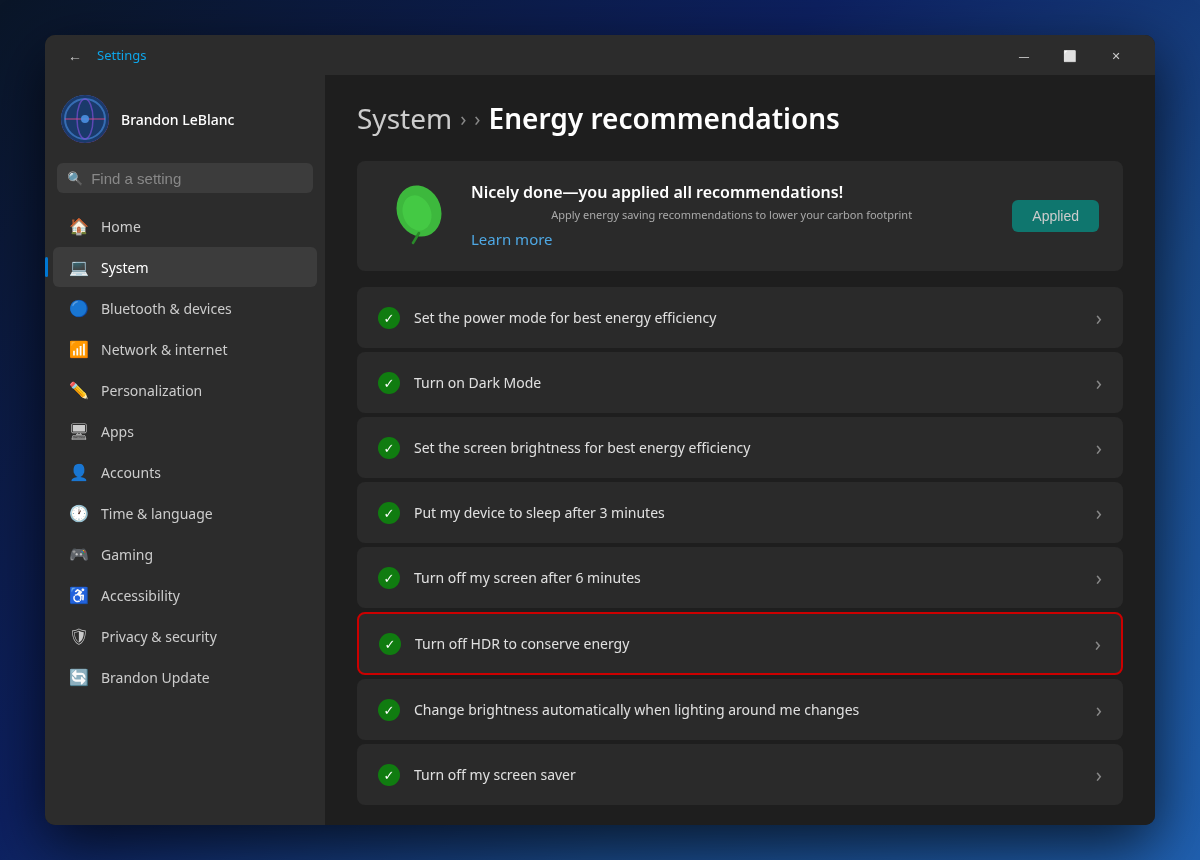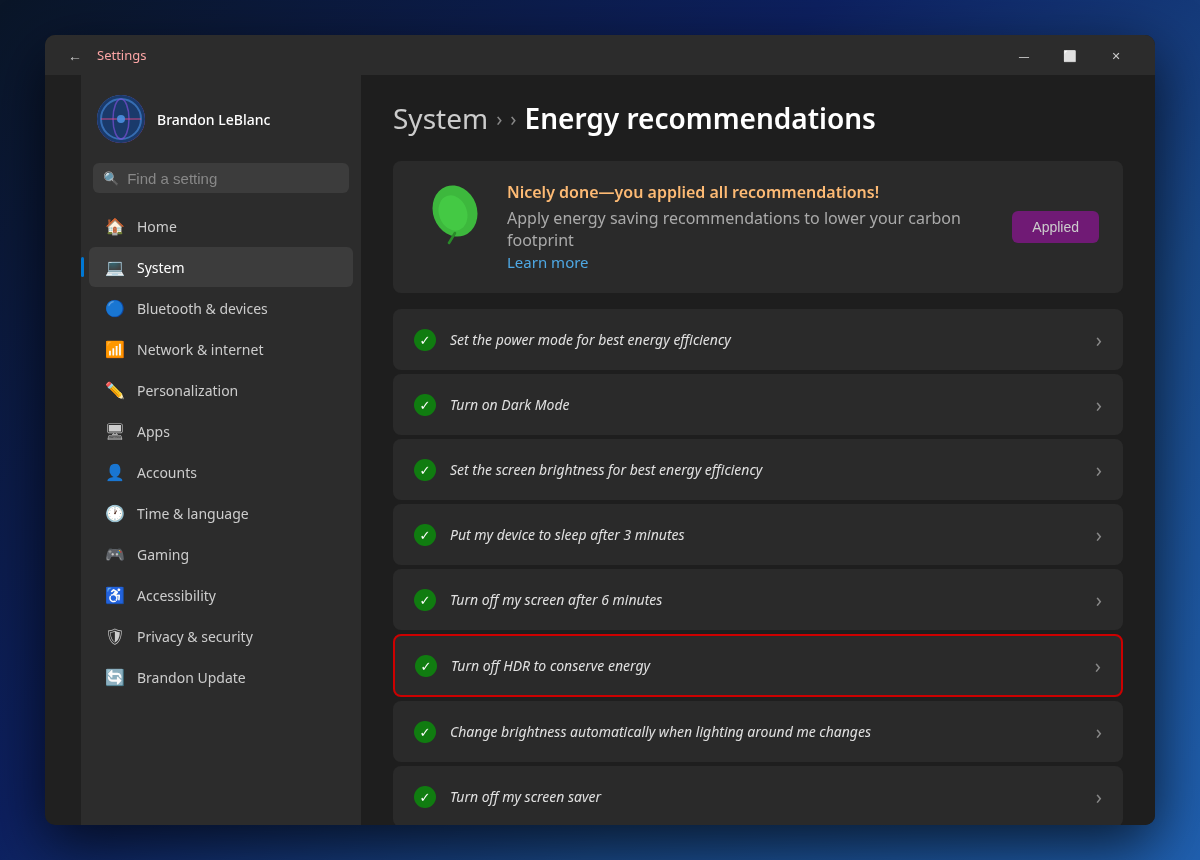--- a/index.html
+++ b/index.html
@@ -38,21 +38,21 @@
       display: flex;
       align-items: center;
       justify-content: center;
       border-radius: 4px;
       cursor: pointer;
       color: #ccc;
       font-size: 14px;
     }
     .titlebar-title {
       flex: 1;
-      color: #fca5a5;
+      color: #0ea5e9;
       font-size: 13px;
       margin-left: 8px;
     }
     .titlebar-controls {
       display: flex;
       gap: 0;
     }
     .titlebar-btn {
       width: 46px;
       height: 32px;
@@ -61,21 +61,20 @@
       justify-content: center;
       cursor: pointer;
       color: #ccc;
       font-size: 11px;
       border-radius: 4px;
     }
     .content {
       display: flex;
       flex: 1;
       overflow: hidden;
-      padding-left: 36px;
     }
     .sidebar {
       width: 280px;
       background: #2c2c2c;
       flex-shrink: 0;
       display: flex;
       flex-direction: column;
       overflow-y: auto;
       padding: 12px 0;
     }
@@ -195,37 +194,39 @@
     .leaf-icon {
       width: 70px;
       height: 70px;
       flex-shrink: 0;
       display: flex;
       align-items: center;
       justify-content: center;
     }
     .hero-text { flex: 1; }
     .hero-title {
-      color: #fdba74;
+      color: #ffffff;
       font-size: 16px;
       font-weight: 600;
       margin-bottom: 4px;
     }
     .hero-subtitle {
       color: #aaa;
-      font-size: 16px;
+      font-size: 11px;
+      margin-bottom: 6px;
+      text-align: center;
     }
     .hero-link {
       color: #4ea8e4;
       font-size: 15px;
       cursor: pointer;
       text-decoration: none;
     }
     .applied-btn {
-      background: #701a75;
+      background: #0f766e;
       color: #ccc;
       border: none;
       border-radius: 6px;
       padding: 8px 20px;
       font-size: 14px;
       cursor: default;
       white-space: nowrap;
       align-self: center;
     }
     .rec-list { display: flex; flex-direction: column; gap: 4px; }
@@ -253,21 +254,20 @@
       align-items: center;
       justify-content: center;
       flex-shrink: 0;
       color: #fff;
       font-size: 13px;
     }
     .rec-label {
       flex: 1;
       color: #e0e0e0;
       font-size: 14px;
-      font-style: italic;
     }
     .chevron-right {
       color: #888;
       font-size: 14px;
     }
   </style>
 </head>
 <body>
 
 <div class="window">

